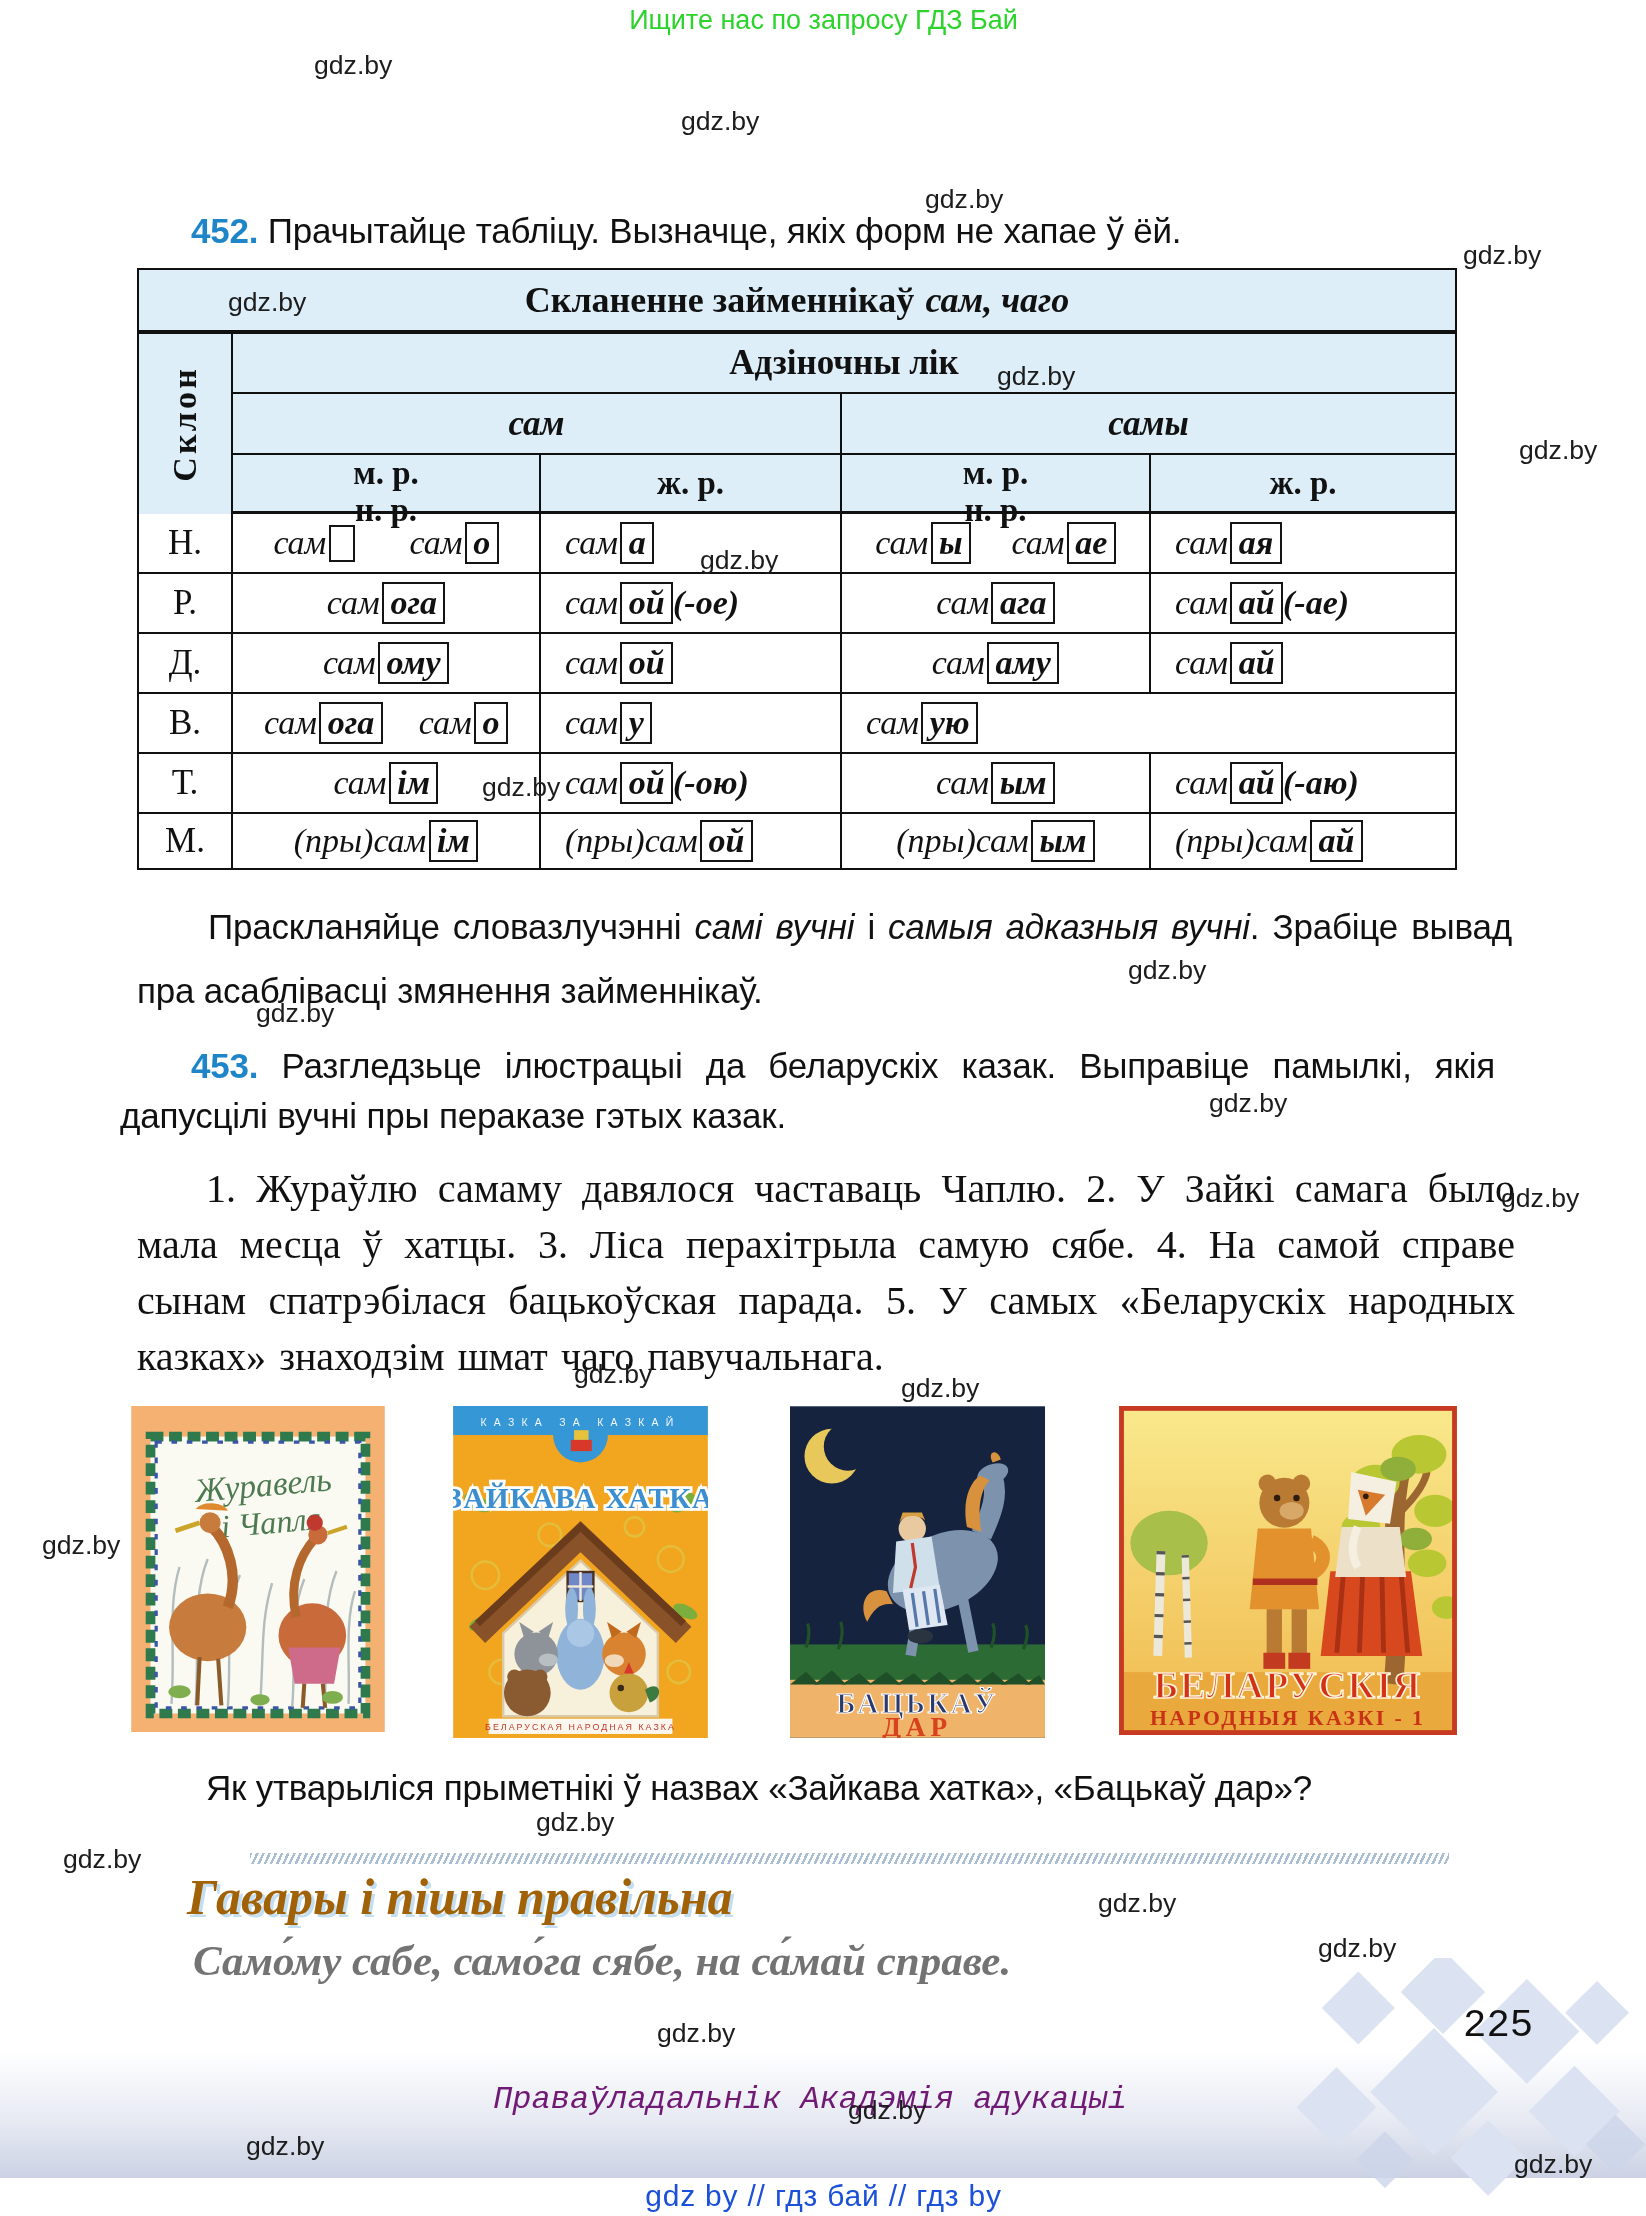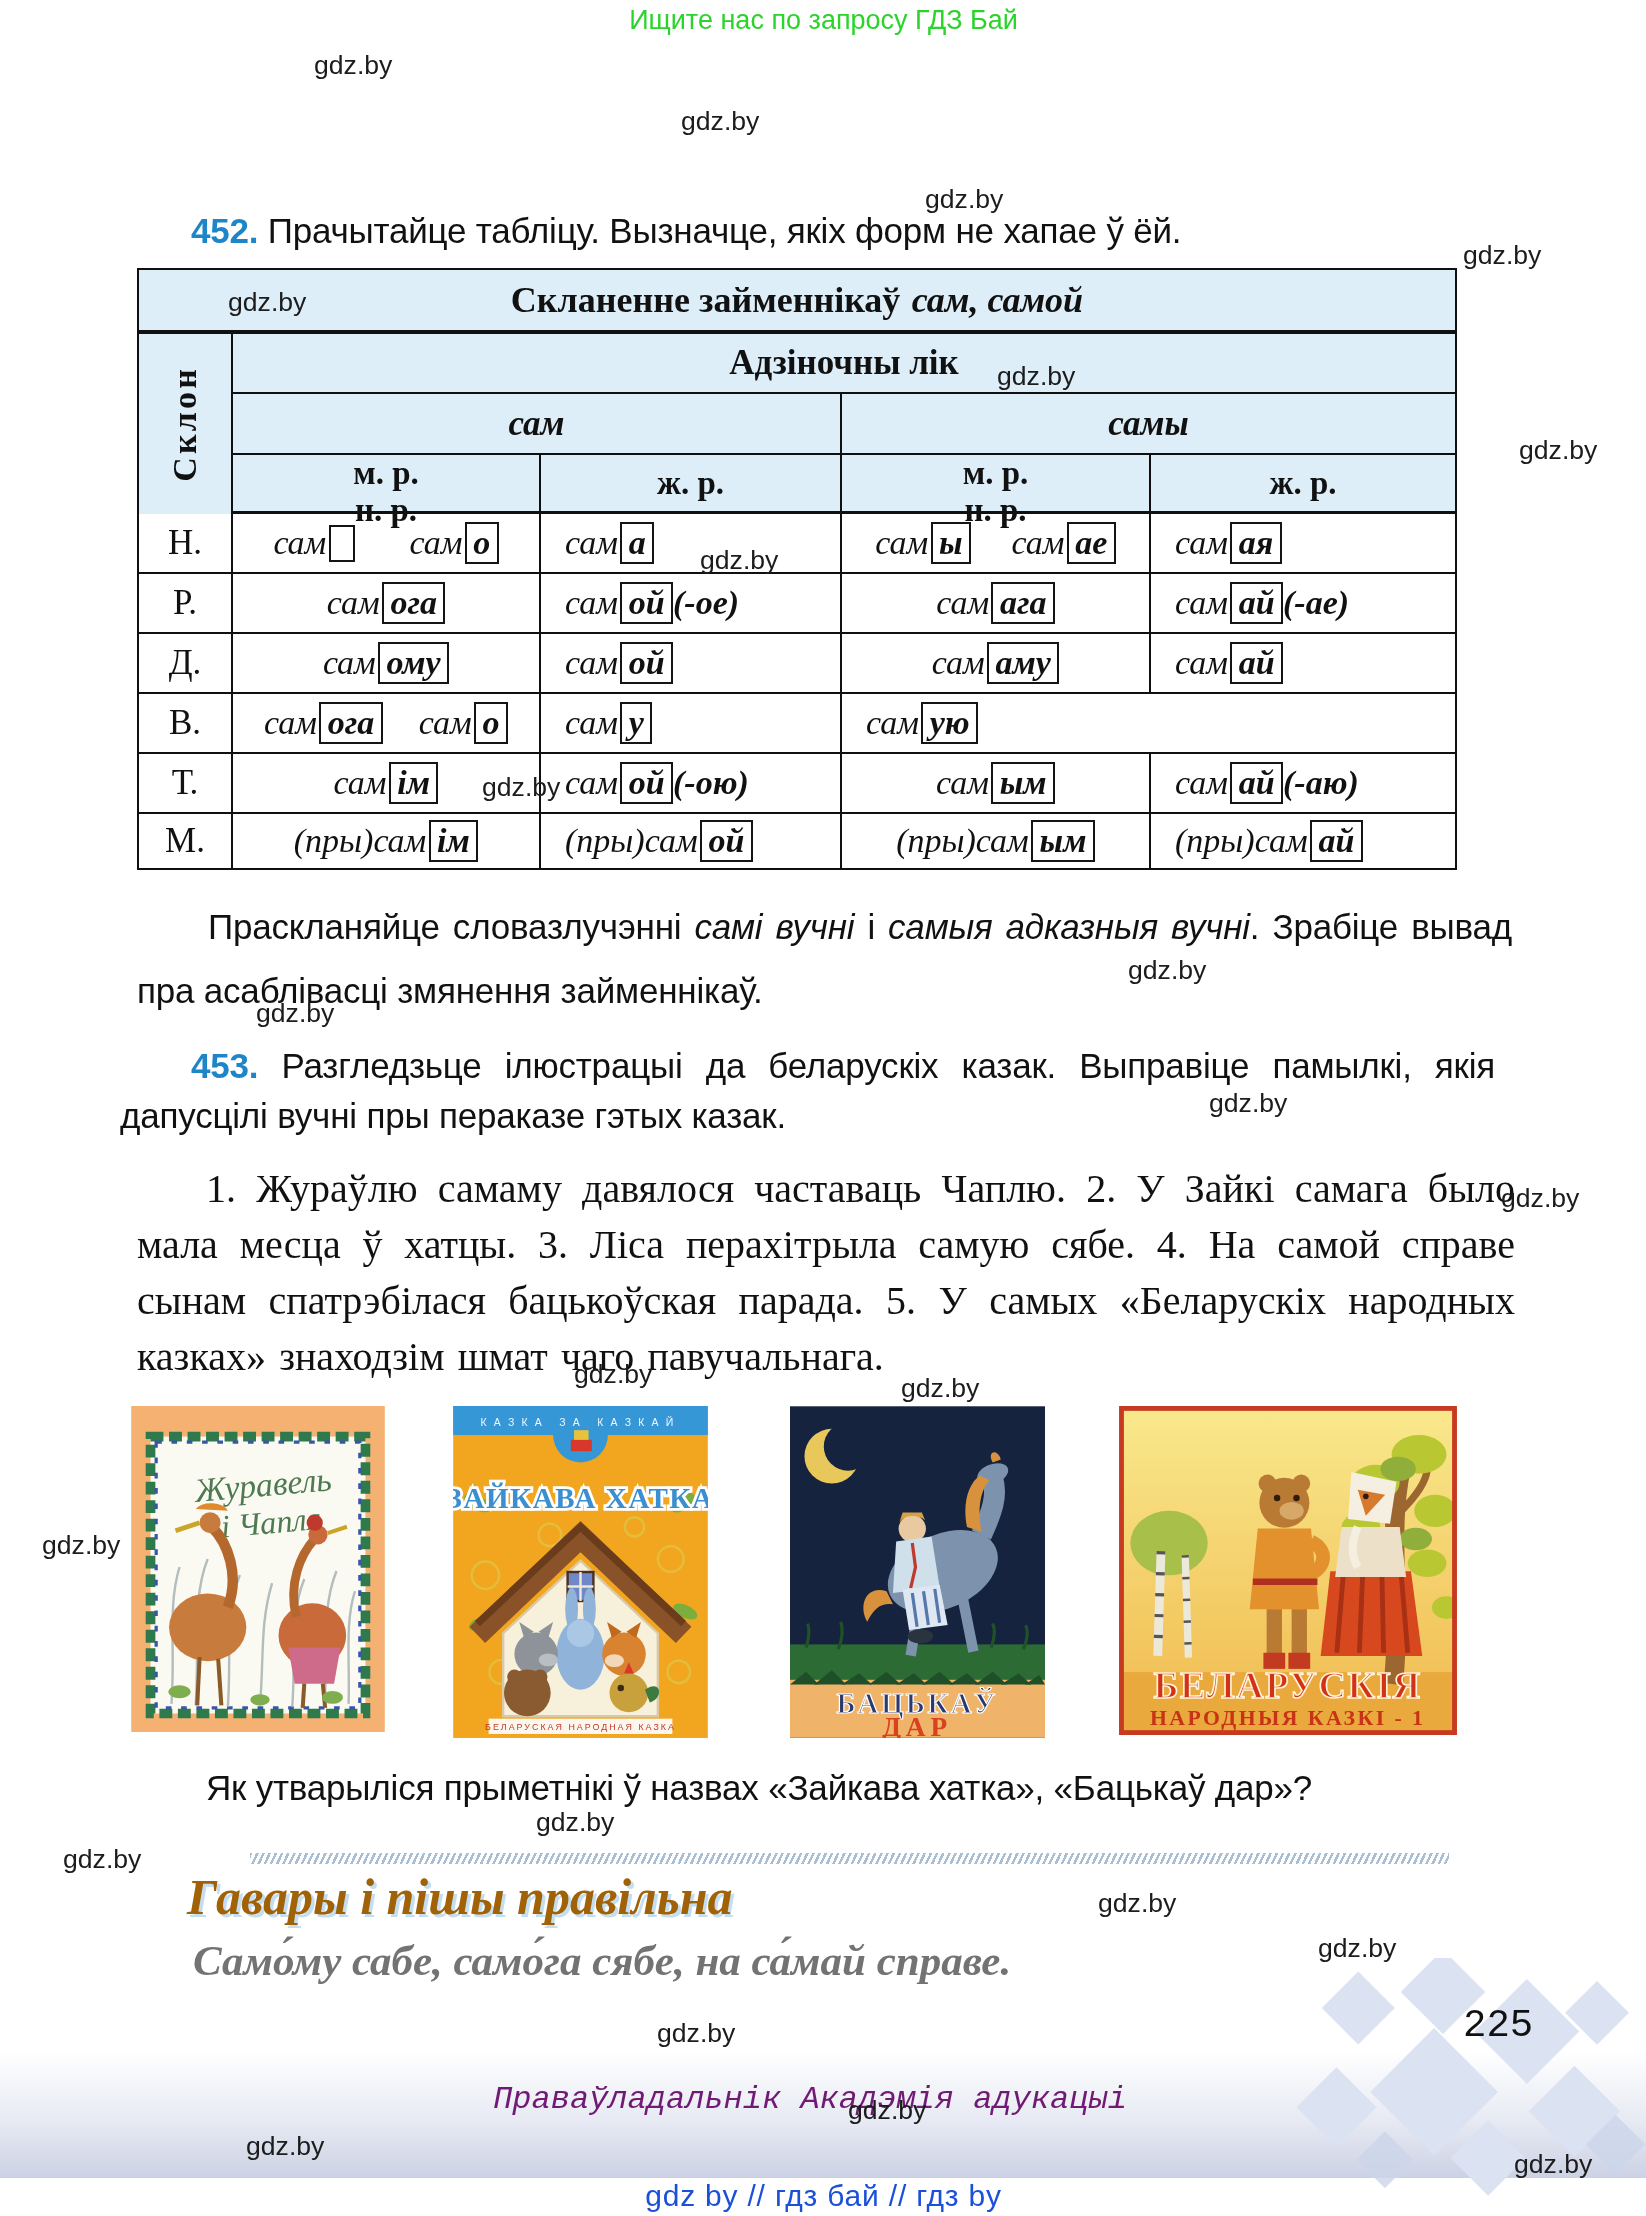--- a/index.html
+++ b/index.html
@@ -150,21 +150,21 @@
   <div class="banner-green">Ищите нас по запросу ГДЗ Бай</div>
 
   <div class="ex-head h452">
     <span class="ex-num">452.</span>
     <span>Прачытайце табліцу. Вызначце, якіх форм не хапае ў ёй.</span>
   </div>
 
   <div class="dtable">
     <div class="t-title">
       <span>Скланенне займеннікаў</span>
-      <span class="it">сам, самой</span>
+      <span class="it">сам, чаго</span>
     </div>
     <div class="t-head">
       <div class="t-corner">
         <span>Склон</span>
       </div>
       <div class="t-headrows">
         <div class="hr1">Адзіночны лік</div>
         <div class="hr2">
           <div class="a">сам</div>
           <div class="b">самы</div>

